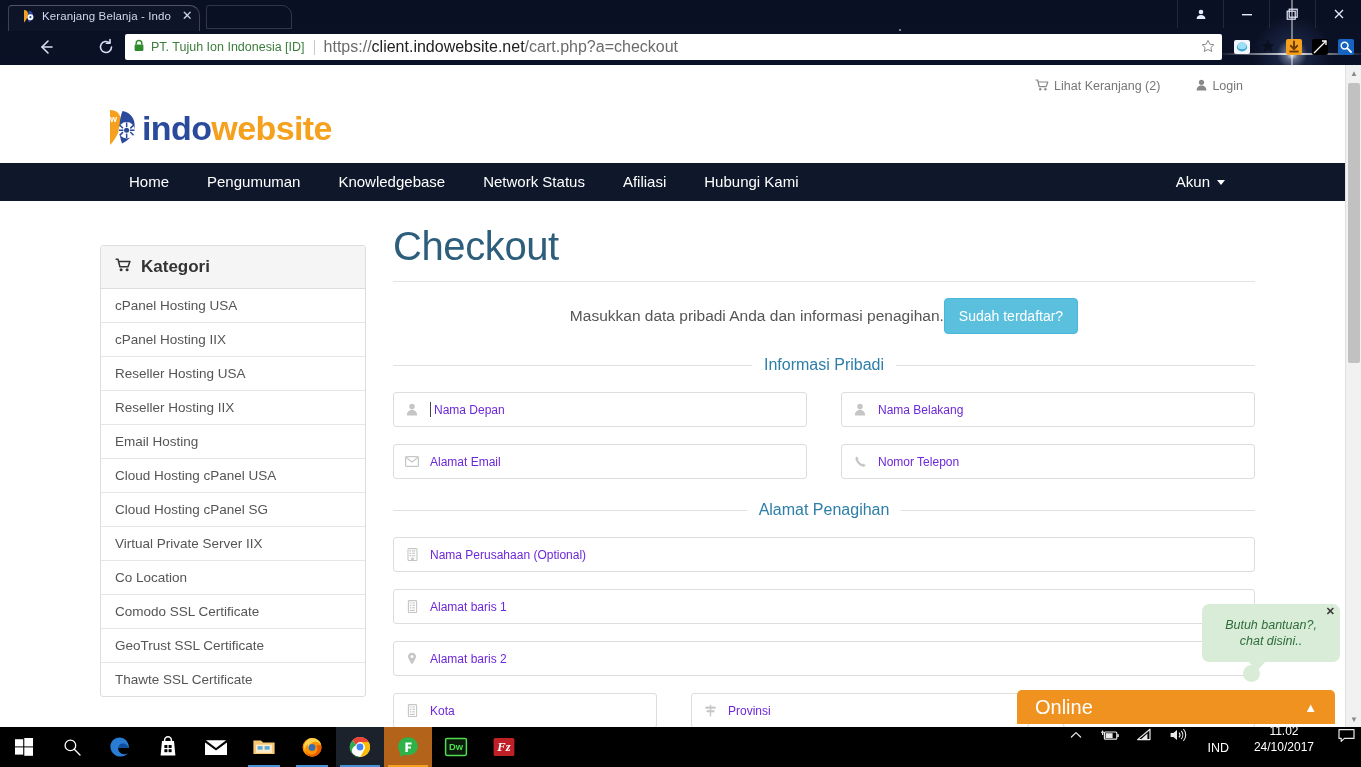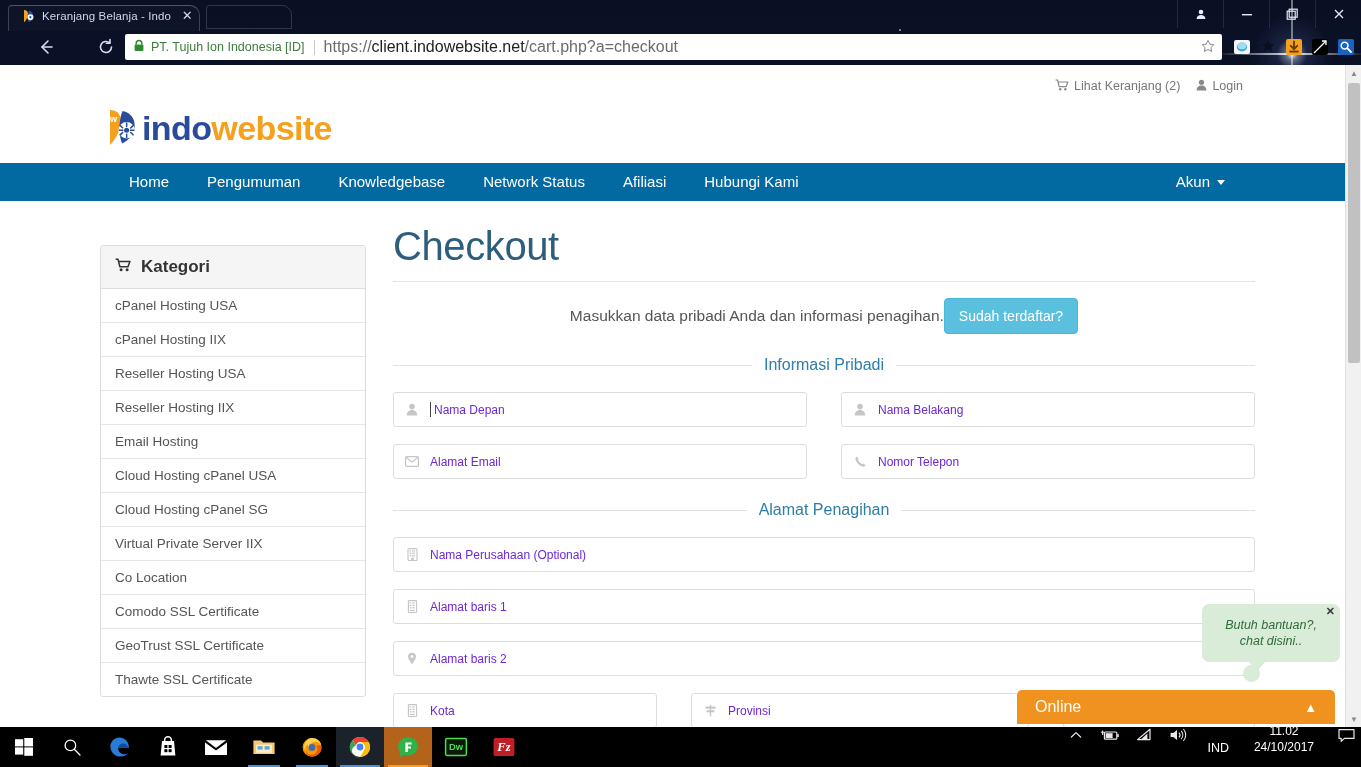--- a/index.html
+++ b/index.html
@@ -115,36 +115,36 @@
   
   #viewport {
     position: absolute; left: 0; top: 65px; width: 1345px; height: 662px;
     background: #ffffff; overflow: hidden;
   }
   #page { position: absolute; left: 0; top: 0; width: 1345px; }
 
   
   #utility-bar {
     height: 28px; display: flex; justify-content: flex-end; align-items: center;
-    padding-right: 102px; padding-top: 14px; gap: 16px;
+    padding-right: 102px; padding-top: 14px; gap: 36px;
     font-size: 12.5px; color: #777;
   }
   #utility-bar .util-link { display: flex; align-items: center; gap: 5px; cursor: pointer; color: #777; }
 
   
   #logo-row { height: 70px; padding-left: 98px; display: flex; align-items: center; }
   #logo { display: flex; align-items: center; position: relative; }
   #logo-mark { position: relative; width: 46px; height: 46px; flex: 0 0 46px; }
   #logo-text { font-size: 34px; font-weight: 700; letter-spacing: -.6px; margin-left: -2px; }
   #logo-text .lt-indo { color: #2a4b9b; }
   #logo-text .lt-web { color: #f5a11e; }
 
   
   #main-nav {
-    height: 38px; background: #0369a1; display: flex; align-items: center;
+    height: 38px; background: #0f172a; display: flex; align-items: center;
     padding-left: 110px; position: relative;
   }
   .nav-item {
     color: #fff; font-size: 15px; padding: 0 19px; line-height: 38px;
     cursor: pointer; white-space: nowrap;
   }
   #nav-account {
     position: absolute; right: 120px; top: 0; color: #fff; font-size: 15px;
     line-height: 38px; cursor: pointer; display: flex; align-items: center; gap: 7px;
   }
@@ -241,21 +241,21 @@
   #chat-dot {
     position: absolute; left: 1243px; top: 665px; width: 17px; height: 17px;
     border-radius: 50%; background: #d8ecd8; z-index: 39;
   }
   #chat-bar {
     position: absolute; left: 1017px; top: 690px; width: 318px; height: 34px;
     background: #f0921f; border-radius: 5px 5px 0 0; z-index: 45;
     display: flex; align-items: center; justify-content: space-between;
     padding: 0 18px 0 18px; cursor: pointer;
   }
-  #chat-bar-label { color: #fff; font-size: 16px; }
+  #chat-bar-label { color: #fff; font-size: 20px; }
   #chat-bar-chevron { color: #fff; font-size: 13px; font-weight: 700; }
 
   
   #taskbar {
     position: absolute; left: 0; top: 727px; width: 1361px; height: 40px;
     background: #000000; display: flex; align-items: center;
   }
   .tb-item {
     width: 48px; height: 40px; display: flex; align-items: center; justify-content: center;
     position: relative; cursor: pointer;

